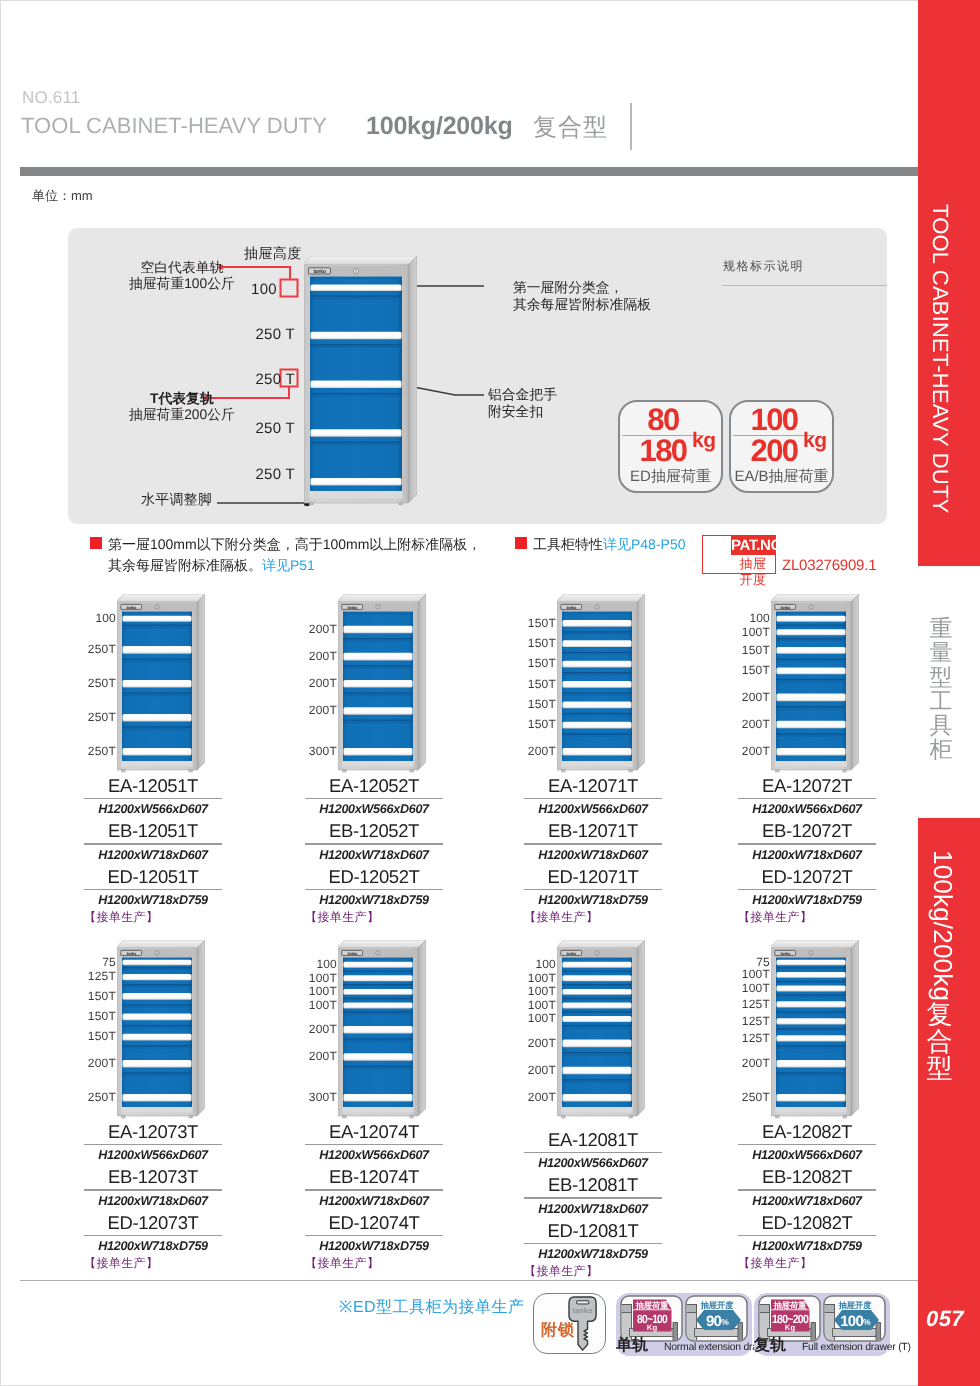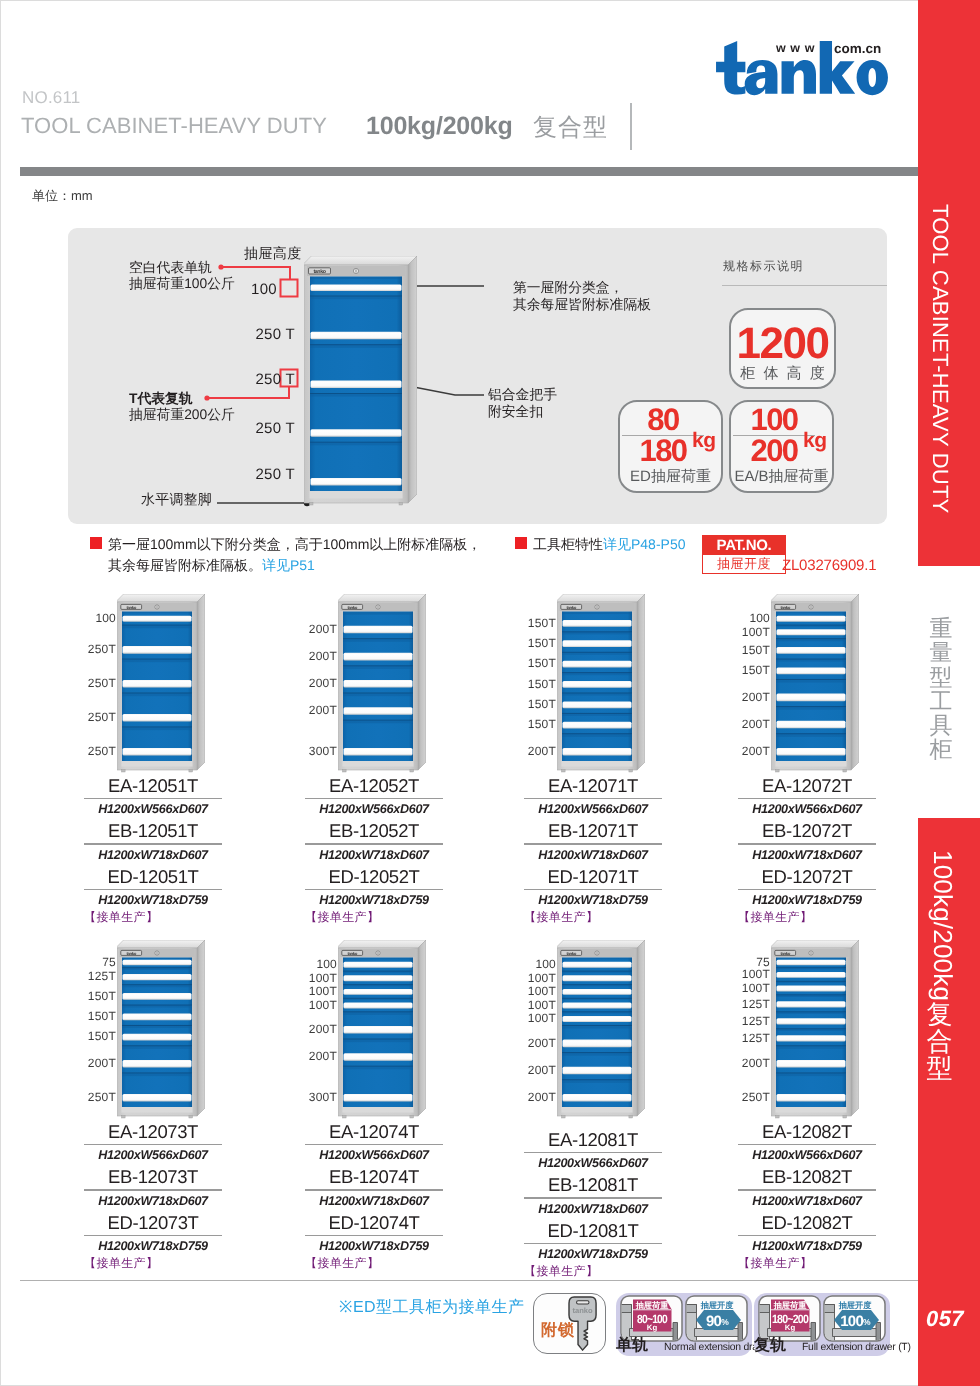--- a/index.html
+++ b/index.html
@@ -39,21 +39,21 @@
   #tab2 .cjk{line-height:24.3px;width:24px;overflow:hidden;height:24.3px;}
   #tab3{top:818px;height:568px;}
   #tab3 .vtxt{left:9px;top:32px;color:#fff;font-size:26px;letter-spacing:.2px;font-weight:400;}
   #tab3 .cjk{line-height:27px;width:27px;margin-left:-1px;}
   #pgnum{position:absolute;left:926px;top:1306px;color:#fff;font-size:22px;font-weight:bold;font-style:italic;letter-spacing:.4px;}
 
   
   #panel{position:absolute;left:68px;top:228px;width:819px;height:296px;background:#e7e7e7;border-radius:9px;}
   #dcol-title{position:absolute;left:244px;top:245px;font-size:14px;color:#231f20;letter-spacing:.4px;}
   .dlabel{position:absolute;font-size:15px;color:#231f20;text-align:right;letter-spacing:.3px;}
-  .noteblk{position:absolute;font-size:13.8px;color:#231f20;line-height:16px;text-align:left;letter-spacing:0;white-space:nowrap;}
+  .noteblk{position:absolute;font-size:13.8px;color:#231f20;line-height:16px;text-align:center;letter-spacing:0;white-space:nowrap;}
   .callout{position:absolute;font-size:13.8px;color:#231f20;line-height:17px;letter-spacing:0;white-space:nowrap;}
   #levelling{position:absolute;font-size:14px;color:#231f20;letter-spacing:.2px;}
 
   
   #spec-title{position:absolute;left:723px;top:258px;font-size:12px;color:#4d4d4d;letter-spacing:1.5px;}
   #spec-rule{position:absolute;left:722px;top:285px;width:165px;height:1px;background:#b9b9b9;}
   .badge{position:absolute;background:#f4f4f4;border:2.2px solid #86898b;border-radius:19px;text-align:center;}
   #bh{left:729px;top:308px;width:107px;height:81px;}
   #bh .num{font-size:44px;font-weight:bold;color:#e8312a;letter-spacing:-1.5px;line-height:46px;margin-top:11px;}
   #bh .lbl{font-size:15px;color:#57595b;letter-spacing:2px;margin-top:-2px;padding-left:2px;}
@@ -64,21 +64,21 @@
   .lbadge .b{font-size:31px;font-weight:bold;color:#e8312a;line-height:30px;letter-spacing:-1.6px;}
   .lbadge .kg{position:absolute;left:72px;top:27px;font-size:21px;font-weight:bold;color:#e8312a;letter-spacing:-.5px;}
   .lbadge .cap{position:absolute;left:0;bottom:4px;width:100%;text-align:center;font-size:15px;color:#57595b;}
   #lb1{left:618px;top:400px;}
   #lb2{left:729px;top:400px;}
 
   
   .sqr{position:absolute;width:12px;height:12px;background:#ed2024;}
   .notetext{position:absolute;font-size:14px;color:#231f20;line-height:21px;letter-spacing:0px;}
   .lnk{color:#29a3e3;}
-  #pat{position:absolute;left:702px;top:535px;width:84px;border:1.3px solid #e8312a;}
+  #pat{position:absolute;left:702px;top:535px;width:74px;border:1.3px solid #e8312a;padding-left:28px;}
   #pat .t{font-size:15px;font-weight:bold;color:#fff;background:#e8312a;letter-spacing:-.3px;line-height:19px;height:19px;text-align:center;}
   #pat .s{font-size:13px;color:#e8312a;text-align:center;line-height:16px;height:16px;background:#fff;letter-spacing:.5px;margin:1px 2px;}
   #patnum{position:absolute;left:782px;top:557px;font-size:15px;color:#e8312a;letter-spacing:-.2px;}
 
   
   .prod{position:absolute;}
   .cabLabels{position:absolute;left:-4px;top:0;width:36px;}
   .cabLabels div{position:absolute;right:0;font-size:12px;color:#3c3c3c;white-space:nowrap;letter-spacing:.2px;line-height:13px;}
   .codes{position:absolute;left:0;width:138px;}
   .codes .code{text-align:center;font-size:18.5px;color:#231f20;letter-spacing:-.4px;height:25px;line-height:25px;}
@@ -104,38 +104,20 @@
 <div class="frameline" style="left:0;top:0;width:1px;height:1386px;"></div>
 <div class="frameline" style="left:0;top:0;width:980px;height:1px;"></div>
 <div class="frameline" style="left:0;top:1385px;width:980px;height:1px;"></div>
 
 <div id="hdr-no">NO.611</div>
 <div id="hdr-en">TOOL CABINET-HEAVY DUTY</div>
 <div id="hdr-cap">100kg/200kg</div>
 <div id="hdr-capcn">复合型</div>
 <div id="hdr-div"></div>
 
-<div id="logo">
-  <span class="www">www</span>
-  <span class="dom">com.cn</span>
-  <svg width="176" height="55" viewBox="12 0 516 128" preserveAspectRatio="none">
-    <g fill="#1268b3">
-
-      <path d="M18 48 L42 48 L42 13 L80 0 L80 48 L104 48 L104 73 L80 73 L80 98 C80 106 85 109 96 107 L104 105 L104 122 C86 126 64 126 52 118 C44 112 42 103 42 91 L42 73 L18 73 Z"></path>
-
-      <path d="M108 76 C108 54 128 44 154 44 C182 44 198 54 198 77 L198 123 L162 123 L162 111 C155 120 144 126 131 126 C113 126 102 116 102 100 C102 83 118 74 162 72 L162 68 C162 60 157 57 149 57 C140 57 136 62 136 72 Z M162 86 C143 88 136 92 136 100 C136 106 140 110 147 110 C157 110 162 103 162 93 Z"></path>
-
-      <path d="M210 47 L246 47 L246 61 C254 50 265 44 279 44 C299 44 311 56 311 77 L311 123 L275 123 L275 82 C275 72 271 68 263 68 C253 68 246 75 246 87 L246 123 L210 123 Z"></path>
-
-      <path d="M322 0 L358 0 L358 71 L382 47 L424 47 L387 80 L426 123 L382 123 L358 92 L358 123 L322 123 Z"></path>
-
-      <path d="M430 85 C430 61 450 44 476 44 L476 44 C502 44 522 61 522 85 C522 109 502 126 476 126 C450 126 430 109 430 85 Z M465 85 C465 99 469 107 476 107 C483 107 487 99 487 85 C487 71 483 63 476 63 C469 63 465 71 465 85 Z"></path>
-    </g>
-  </svg>
-</div>
 
 <div id="graybar"></div>
 <div id="unit">单位：mm</div>
 
 <div class="redtab" id="tab1">
   <span class="vtxt">
         <span class="lat">TOOL CABINET-HEAVY DUTY</span>
       </span>
 </div>
 <div id="tab2">
@@ -258,24 +240,20 @@
         <rect x="6" y="185.72" width="92" height="1.0" fill="#0c4a7e" opacity="0.9"></rect>
         <rect x="6" y="186.27" width="92" height="3.00" fill="#0d5e9d" opacity="0.45"></rect>
         <rect x="6.50" y="221.90" width="91.00" height="7.60" rx="1.50" fill="url(#gmainhand)"></rect>
         <rect x="5.4" y="235.00" width="93.2" height="7.44" fill="#dadada"></rect>
         <rect x="5.4" y="246.4" width="3.6" height="2.6" fill="#bdbdbd" stroke="#9b9b9b" stroke-width="0.4"></rect>
         <rect x="95.0" y="246.4" width="3.6" height="2.6" fill="#bdbdbd" stroke="#9b9b9b" stroke-width="0.4"></rect>
       </svg></div>
 
 <div id="spec-title">规格标示说明</div>
 <div id="spec-rule"></div>
-<div class="badge" id="bh">
-  <div class="num">1200</div>
-  <div class="lbl">柜 体 高 度</div>
-</div>
 <div class="lbadge" id="lb1">
   <div class="frac">
     <div class="t">80</div>
     <div class="bar"></div>
     <div class="b">180</div>
   </div>
   <div class="kg">kg</div>
   <div class="cap">ED抽屉荷重</div>
 </div>
 <div class="lbadge" id="lb2">

